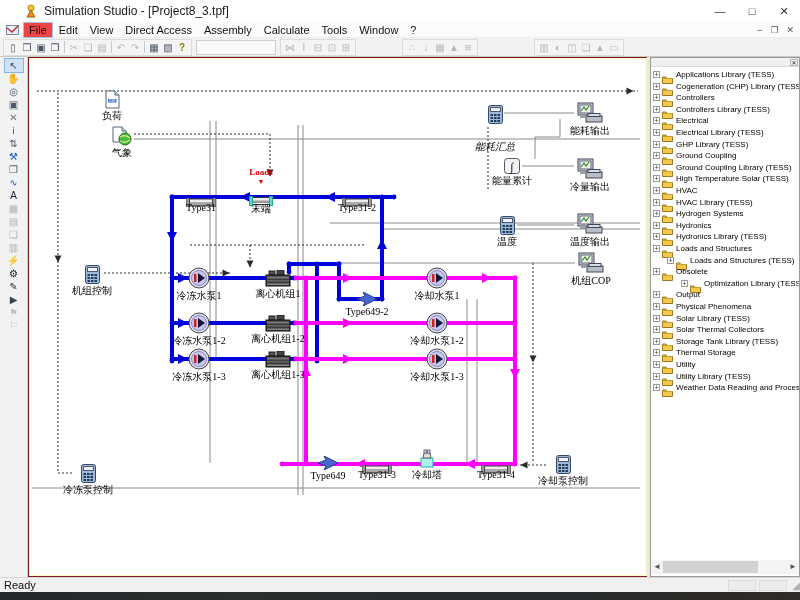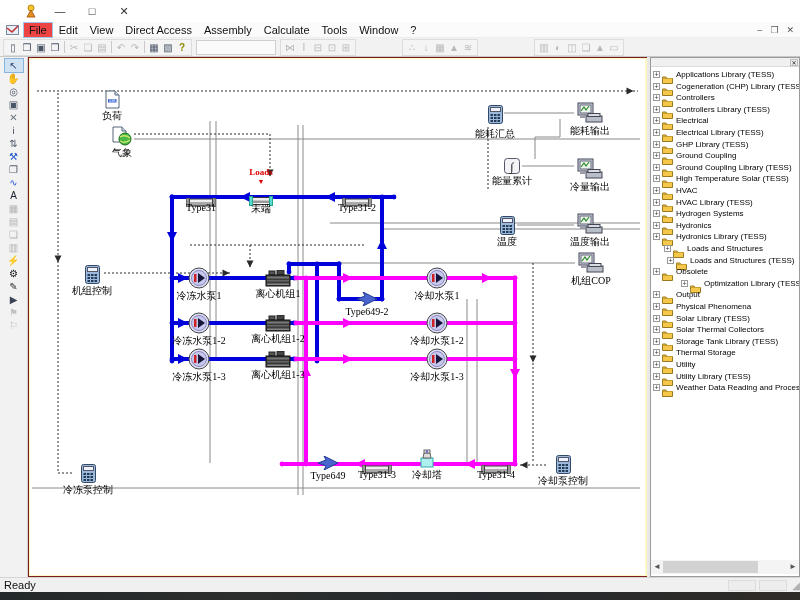--- a/index.html
+++ b/index.html
@@ -72,20 +72,21 @@
     background:linear-gradient(90deg,#23282a,#2b2e2c 30%,#262a2e 60%,#2e2a26);}
 </style>
 </head>
 <body>
 
 <div id="titlebar">
   <svg id="app-icon" viewBox="0 0 14 14">
     <circle cx="7" cy="4" r="3" fill="#f5c431" stroke="#b8860b"></circle>
     <path d="M3 13 L7 6 L11 13 Z" fill="#e89020" stroke="#a85e10"></path>
   </svg>
+  <span id="title-text">Simulation Studio - [Project8_3.tpf]</span>
   <span class="win-btn">—</span>
   <span class="win-btn">□</span>
   <span class="win-btn">✕</span>
 </div>
 
 <div id="menubar">
   <svg id="proj-icon" viewBox="0 0 13 11">
     <rect x="0.5" y="1.5" width="12" height="9" fill="#e8eef6" stroke="#7a8aa0"></rect>
     <path d="M1 4 L6 8 L12 2" stroke="#c03030" fill="none" stroke-width="1.5"></path>
   </svg>
@@ -417,21 +418,21 @@
               <rect x="6" y="9" width="2.5" height="2"></rect>
               <rect x="9.5" y="9" width="2.5" height="2"></rect>
               <rect x="2.5" y="12" width="2.5" height="2"></rect>
               <rect x="6" y="12" width="2.5" height="2"></rect>
               <rect x="9.5" y="12" width="2.5" height="2"></rect>
               <rect x="2.5" y="15" width="2.5" height="2"></rect>
               <rect x="6" y="15" width="2.5" height="2"></rect>
               <rect x="9.5" y="15" width="2.5" height="2"></rect>
             </g>
           </svg></div>
-        <div class="node-label" style="left: 465px; top: 68px;">能耗汇总</div>
+        <div class="node-label" style="left: 465px; top: 81px; font-style: italic;">能耗汇总</div>
         <div class="node" style="left: 547px; top: 43px; width: 26px; height: 22px;"><svg width="26" height="22">
             <rect x="1" y="1" width="15" height="12" fill="#cfd8e8" stroke="#445"></rect>
             <rect x="3" y="3" width="11" height="8" fill="#eef4ee" stroke="#667"></rect>
             <path d="M4 9 L7 5 L9 8 L12 4" stroke="#2a8a2a" fill="none" stroke-width="1.2"></path>
             <rect x="9" y="14" width="16" height="6" fill="#b8bec8" stroke="#445"></rect>
             <rect x="11" y="11.5" width="12" height="3" fill="#d8dde4" stroke="#445"></rect>
             <rect x="3" y="14" width="5" height="2" fill="#99a"></rect>
           </svg></div>
         <div class="node-label" style="left: 560px; top: 65px;">能耗输出</div>
         <div class="node" style="left: 474px; top: 99px; width: 16px; height: 16px;"><svg width="16" height="16">
@@ -666,21 +667,21 @@
         <span class="tree-label">Hydronics</span>
       </div>
       <div class="tree-row" style="top: 173.4px; width: 148px;">
         <span class="expander">+</span>
         <span class="folder"><svg width="11" height="9" viewBox="0 0 11 9">
             <path d="M0.5 2 H4 L5 3.5 H10.5 V8.5 H0.5 Z" fill="#f5c74a" stroke="#9a7a20"></path>
             <path d="M0.5 3.5 H10.5" stroke="#c8a030"></path>
           </svg></span>
         <span class="tree-label">Hydronics Library (TESS)</span>
       </div>
-      <div class="tree-row" style="top: 185px; width: 148px; padding-left: 11px;">
+      <div class="tree-row" style="top: 185px; width: 148px;">
         <span class="expander">+</span>
         <span class="folder"><svg width="11" height="9" viewBox="0 0 11 9">
             <path d="M0.5 2 H4 L5 3.5 H10.5 V8.5 H0.5 Z" fill="#f5c74a" stroke="#9a7a20"></path>
             <path d="M0.5 3.5 H10.5" stroke="#c8a030"></path>
           </svg></span>
         <span class="tree-label">Loads and Structures</span>
       </div>
       <div class="tree-row" style="top: 196.6px; width: 148px; padding-left: 14px;">
         <span class="expander">+</span>
         <span class="folder"><svg width="11" height="9" viewBox="0 0 11 9">

